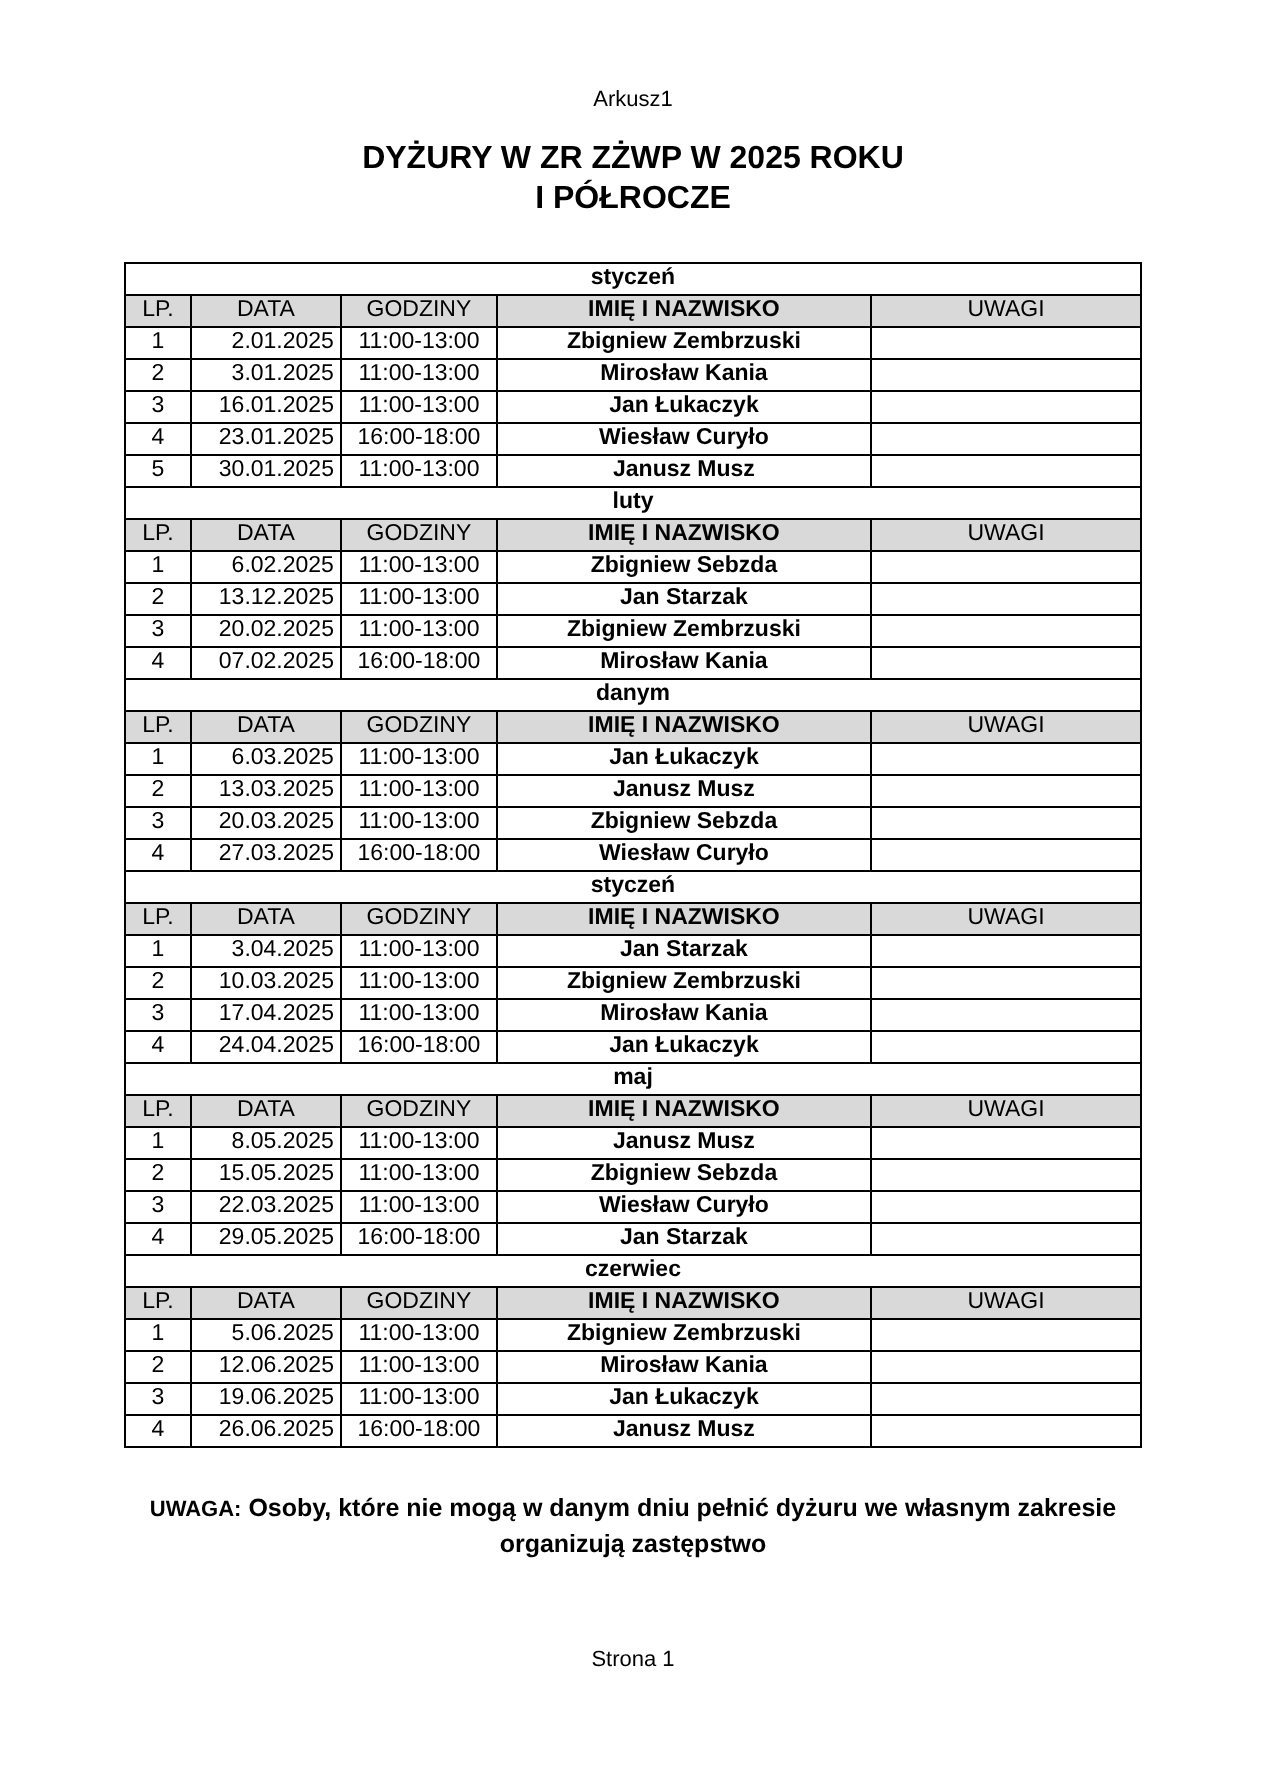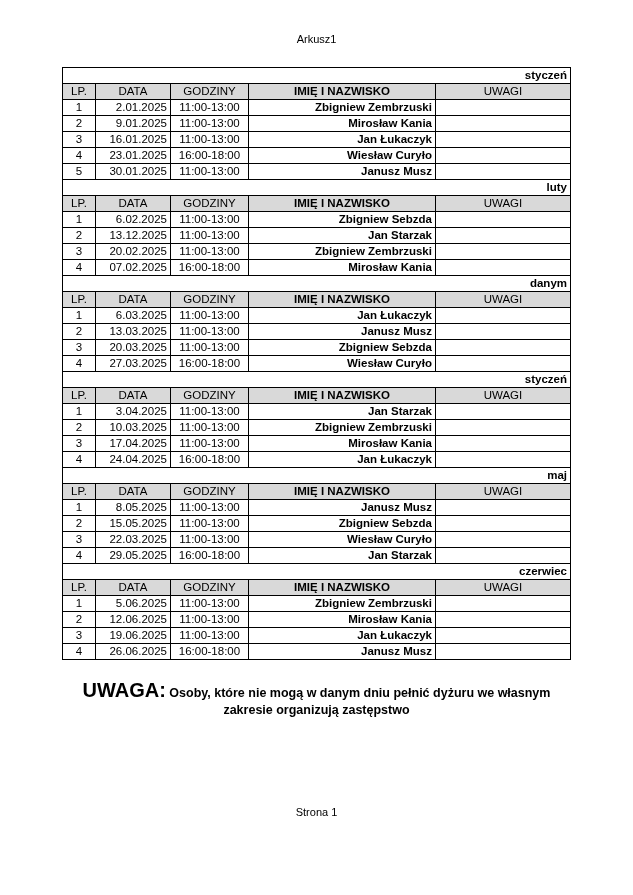--- a/index.html
+++ b/index.html
@@ -10,21 +10,21 @@
   html,body{margin:0;padding:0;}
   body{
     width:633px;height:895px;
     background:var(--page-bg);
     font-family:"Liberation Sans", sans-serif;
     color:#000;
     overflow:hidden;
   }
   .page{width:633px;height:895px;position:relative;}
   .sheet-label{
-    padding-top:33px;
+    padding-top:44px;
     text-align:center;
     font-size:11px;
     line-height:13px;
   }
   .doc-title{
     margin-top:13px;
     text-align:center;
     font-weight:bold;
     font-size:16px;
     line-height:20px;
@@ -42,59 +42,63 @@
     line-height:15px;
     padding:0 3px;
     white-space:nowrap;
     overflow:hidden;
     vertical-align:middle;
   }
   td.month-cell{
     font-weight:bold;
     font-size:14px;
     height:17px;
-    text-align:right;
+    text-align:center;
     background:#fff;
   }
   td.head{
     background:var(--header-bg);
     text-align:center !important;
     font-weight:normal;
   }
   td.c0{text-align:center;width:27px;}
   td.c1{text-align:right;padding-right:5px;width:67px;}
   td.c2{text-align:center;width:72px;}
-  td.c3{text-align:right;font-weight:bold;padding-left:4px;width:181px;}
+  td.c3{text-align:center;font-weight:bold;padding-left:4px;width:181px;}
   td.c4{width:127px;}
   .note{
     width:502px;
     margin:22px auto 0 auto;
     text-align:center;
     font-weight:bold;
     font-size:12.5px;
     line-height:17px;
   }
   .note .note-label{
-    font-size:20px;
+    font-size:11px;
   }
   .footer{
     position:absolute;
     left:0;right:0;
-    top:806px;
+    top:824px;
     text-align:center;
     font-size:11px;
   }
 </style>
 </head>
 <body>
 
 <div class="page">
 
   <div class="sheet-label">Arkusz1</div>
 
+  <div class="doc-title">
+    <div>DYŻURY W ZR ZŻWP W 2025 ROKU</div>
+    <div>I PÓŁROCZE</div>
+  </div>
 
   <table class="duty">
     <colgroup>
       <col style="width:33px">
       <col style="width:75px">
       <col style="width:78px">
       <col style="width:187px">
       <col style="width:135px">
     </colgroup>
   <tbody>
@@ -110,21 +114,21 @@
         </tr>
         <tr>
           <td class="c0">1</td>
           <td class="c1">2.01.2025</td>
           <td class="c2">11:00-13:00</td>
           <td class="c3">Zbigniew Zembrzuski</td>
           <td class="c4"></td>
         </tr>
         <tr>
           <td class="c0">2</td>
-          <td class="c1">9.01.2025</td>
+          <td class="c1">3.01.2025</td>
           <td class="c2">11:00-13:00</td>
           <td class="c3">Mirosław Kania</td>
           <td class="c4"></td>
         </tr>
         <tr>
           <td class="c0">3</td>
           <td class="c1">16.01.2025</td>
           <td class="c2">11:00-13:00</td>
           <td class="c3">Jan Łukaczyk</td>
           <td class="c4"></td>

